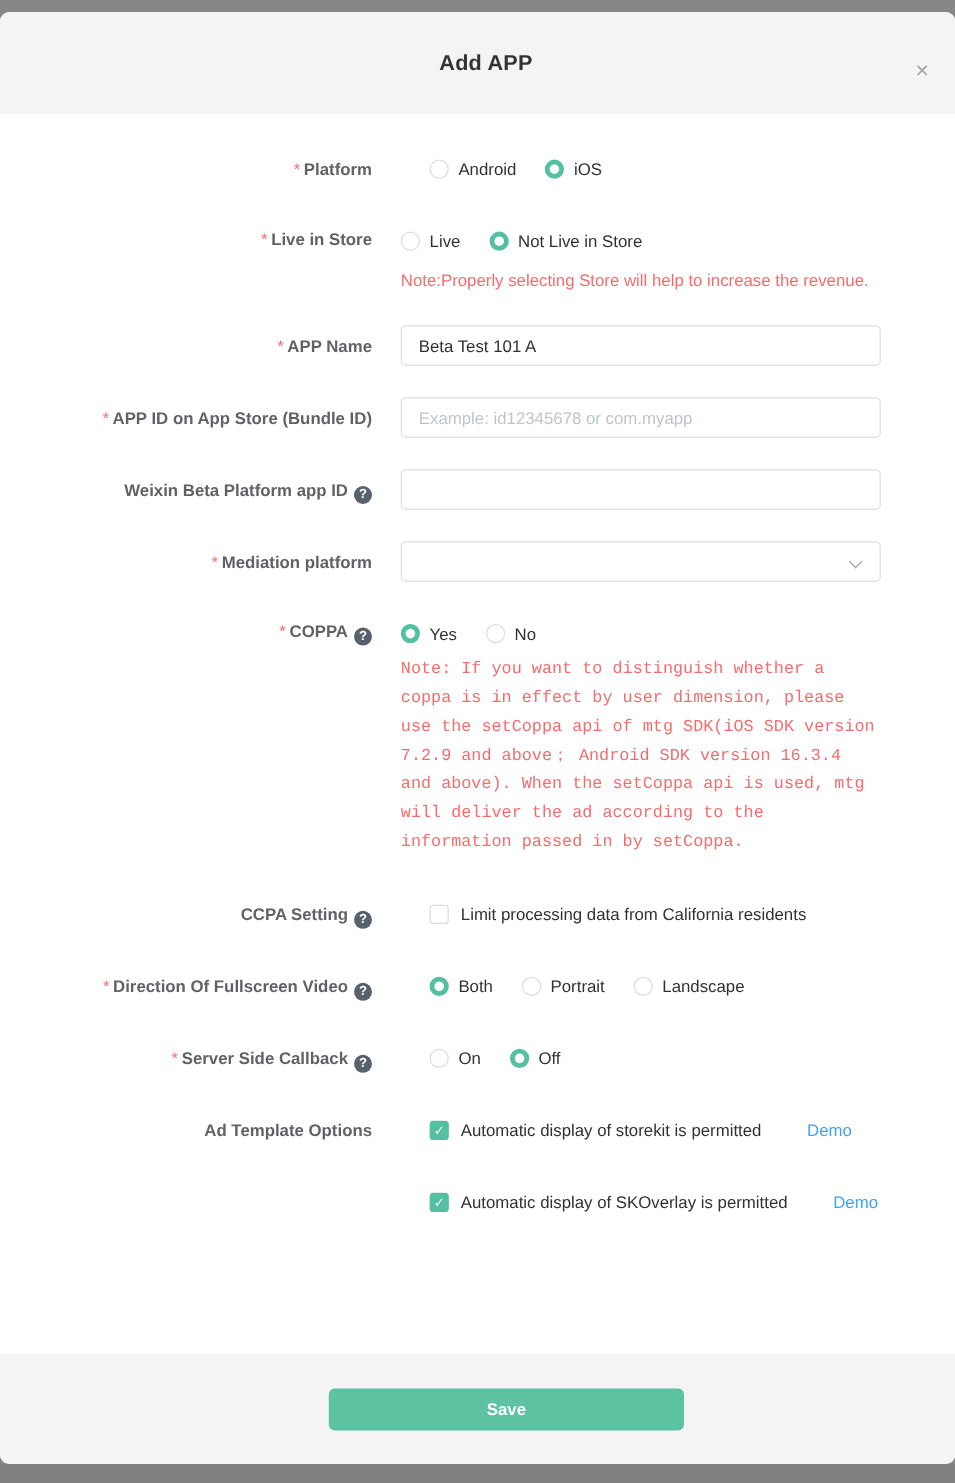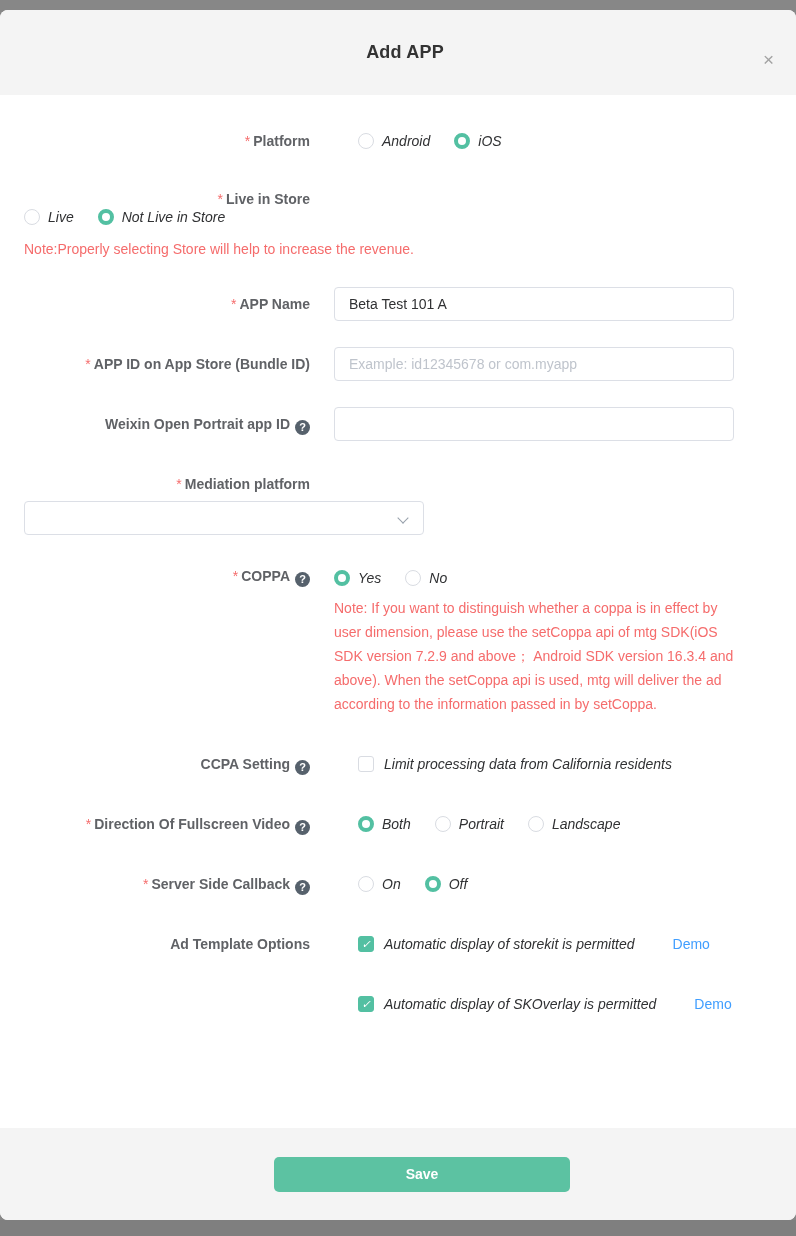--- a/index.html
+++ b/index.html
@@ -33,21 +33,21 @@
 
   .qicon { display: inline-flex; align-items: center; justify-content: center;
            width: 15px; height: 15px; border-radius: 50%; background: #56616c; color: #fff;
            font-size: 11px; font-weight: 700; margin-left: 5px; vertical-align: -2px;
            line-height: 15px; }
 
   
   .row-line { height: 20px; margin-bottom: 40px; gap: 24px; }
   .row-line .col-label { line-height: 20px; }
   .choice-line { display: flex; align-items: center; height: 20px; }
-  .choice { display: flex; align-items: flex-end; margin-right: 24px; cursor: pointer; font-style: italic; }
+  .choice { display: flex; align-items: flex-end; margin-right: 24px; cursor: pointer; }
   .choice:last-child { margin-right: 0; }
   .radio-dot { width: 16px; height: 16px; border-radius: 50%; border: 1px solid #d9dce2;
                background: #fff; margin-right: 8px; flex: none; }
   .radio-dot.on { border: 4.5px solid #53c0a2; }
   .checkbox { width: 16px; height: 16px; border-radius: 3px; border: 1px solid #d9dce2;
               background: #fff; margin-right: 10px; flex: none; display: flex;
               align-items: center; justify-content: center; font-size: 11px; color: #fff; }
   .checkbox.on { background: #53c0a2; border-color: #53c0a2; }
   .opt-label { color: #303133; }
 
@@ -62,25 +62,25 @@
   .text-input::placeholder { color: #bfc4cc; }
 
   .select-box { width: 400px; height: 34px; border: 1px solid #dcdfe6; border-radius: 4px;
                 background: #fff; position: relative; cursor: pointer; }
   .chevron { position: absolute; right: 16px; top: 12px; width: 8px; height: 8px;
              border-right: 1.5px solid #97a0ab; border-bottom: 1.5px solid #97a0ab;
              transform: rotate(45deg); }
 
   .link { color: #409eff; margin-left: 14px; cursor: pointer; text-decoration: none; }
 
-  .row-live { margin-bottom: 26px; flex-direction: column; }
+  .row-live { margin-bottom: 26px; }
   .row-live .note { margin-top: 10px; }
-  .row-mediation { margin-bottom: 33px; flex-direction: column; }
+  .row-mediation { margin-bottom: 33px; }
   .row-coppa { margin-bottom: 38px; }
-  .row-coppa .note { margin-top: 8px; }
+  .row-coppa .note { margin-top: 8px; font-family: Liberation Mono, monospace; }
   .row-adtpl2 { margin-bottom: 0; }
 
   .modal-footer { height: 92px; background: #f4f4f4; flex: none;
                   display: flex; align-items: center; justify-content: center; padding-left: 48px; }
   .save-btn { width: 296px; height: 35px; background: #5cc2a2; border: none; border-radius: 5px;
               color: #fff; font-size: 14px; font-weight: 600; cursor: pointer;
               font-family: "Liberation Sans", sans-serif; }
 </style>
 </head>
 <body>
@@ -147,21 +147,21 @@
         <div class="col-label">
           <span class="req">*</span><span>APP ID on App Store (Bundle ID)</span>
         </div>
         <div class="col-control">
           <input class="text-input" type="text" placeholder="Example: id12345678 or com.myapp" style="">
         </div>
       </div>
 
       <div class="row row-input">
         <div class="col-label">
-          <span>Weixin Open Portrait app ID</span><span class="qicon">?</span>
+          <span>Weixin Beta Platform app ID</span><span class="qicon">?</span>
         </div>
         <div class="col-control">
           <input class="text-input" type="text" value="" style="">
         </div>
       </div>
 
 
       <div class="row row-input row-mediation">
         <div class="col-label">
           <span class="req">*</span><span>Mediation platform</span>

